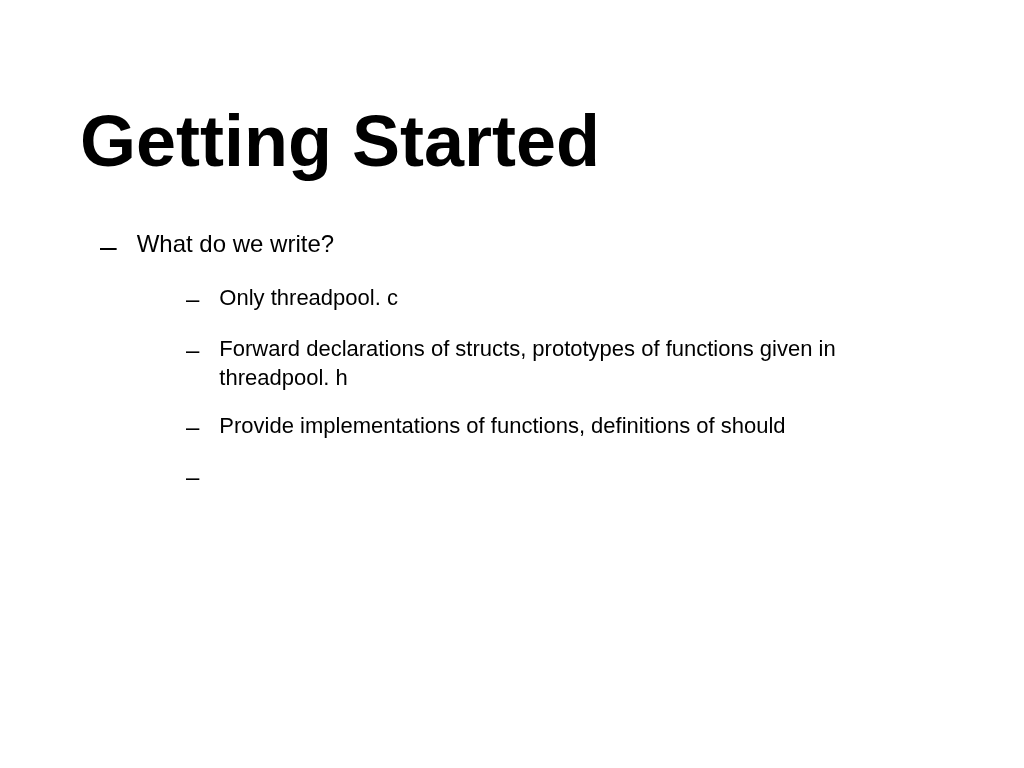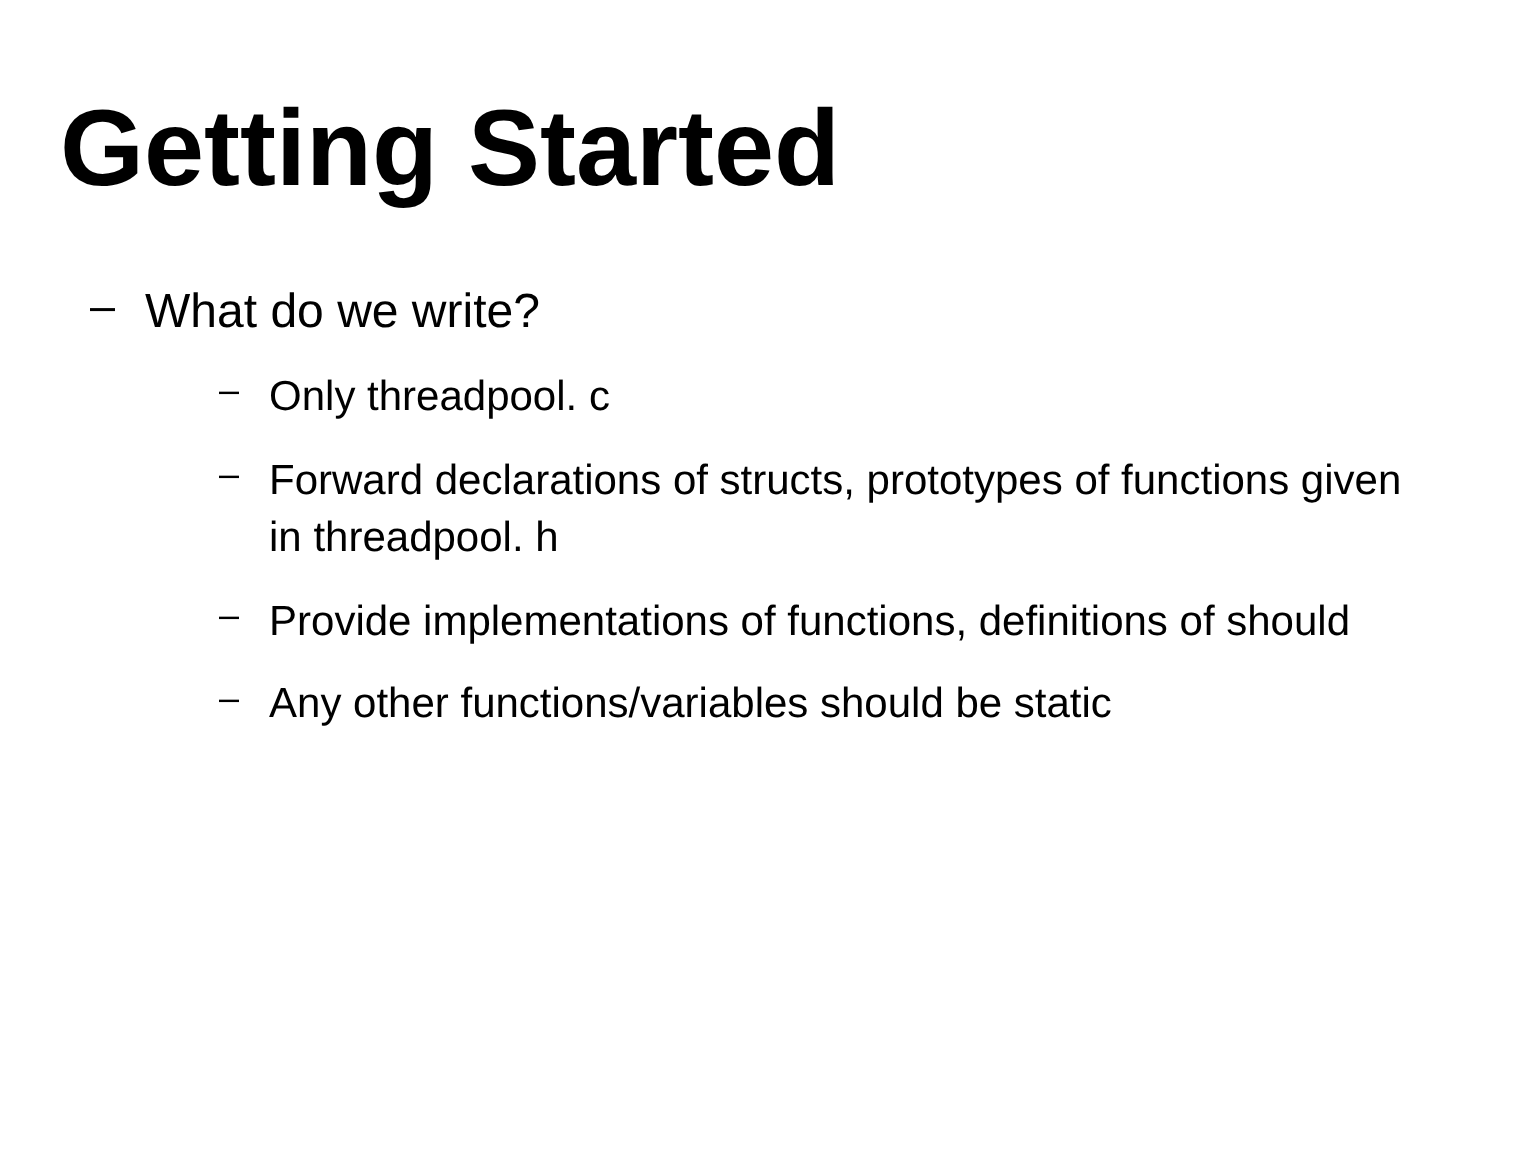--- a/index.html
+++ b/index.html
@@ -9,21 +9,22 @@
     }
     body {
       width: 1024px;
       height: 768px;
       background: #ffffff;
       font-family: Arial, Helvetica, sans-serif;
       color: #000000;
       overflow: hidden;
     }
     .slide {
-      padding: 60px 80px 40px 40px;
+      padding: 60px 80px 40px 80px;
+      margin-top: 42px;
     }
     .title {
       font-size: 72px;
       font-weight: bold;
       line-height: 1.1;
       margin-bottom: 48px;
     }
     .level1 {
       margin-left: 20px;
     }
@@ -31,40 +32,40 @@
       display: flex;
       align-items: flex-start;
       margin-bottom: 18px;
     }
     .level1-item .dash {
       font-size: 30px;
       margin-right: 20px;
       line-height: 1.2;
     }
     .level1-item .text {
-      font-size: 32px;
+      font-size: 24px;
       line-height: 1.25;
     }
     .level2 {
       margin-left: 86px;
       margin-top: 6px;
     }
     .level2-item {
       display: flex;
       align-items: flex-start;
       margin-bottom: 18px;
     }
     .level2-item .dash {
       font-size: 24px;
       margin-right: 20px;
       line-height: 1.35;
       flex-shrink: 0;
     }
     .level2-item .text {
-      font-size: 28px;
+      font-size: 22px;
       line-height: 1.35;
       max-width: 760px;
     }
   </style>
 </head>
 <body>
 
 <div class="slide">
   <h1 class="title">Getting Started</h1>
 
@@ -82,17 +83,16 @@
       <div class="level2-item">
         <span class="dash">–</span>
         <span class="text">Forward declarations of structs, prototypes of functions given in threadpool. h</span>
       </div>
       <div class="level2-item">
         <span class="dash">–</span>
         <span class="text">Provide implementations of functions, definitions of should</span>
       </div>
       <div class="level2-item">
         <span class="dash">–</span>
-        <span class="text">Any other functions/variables should be static</span>
       </div>
     </div>
   </div>
 </div>
 
 </body></html>

